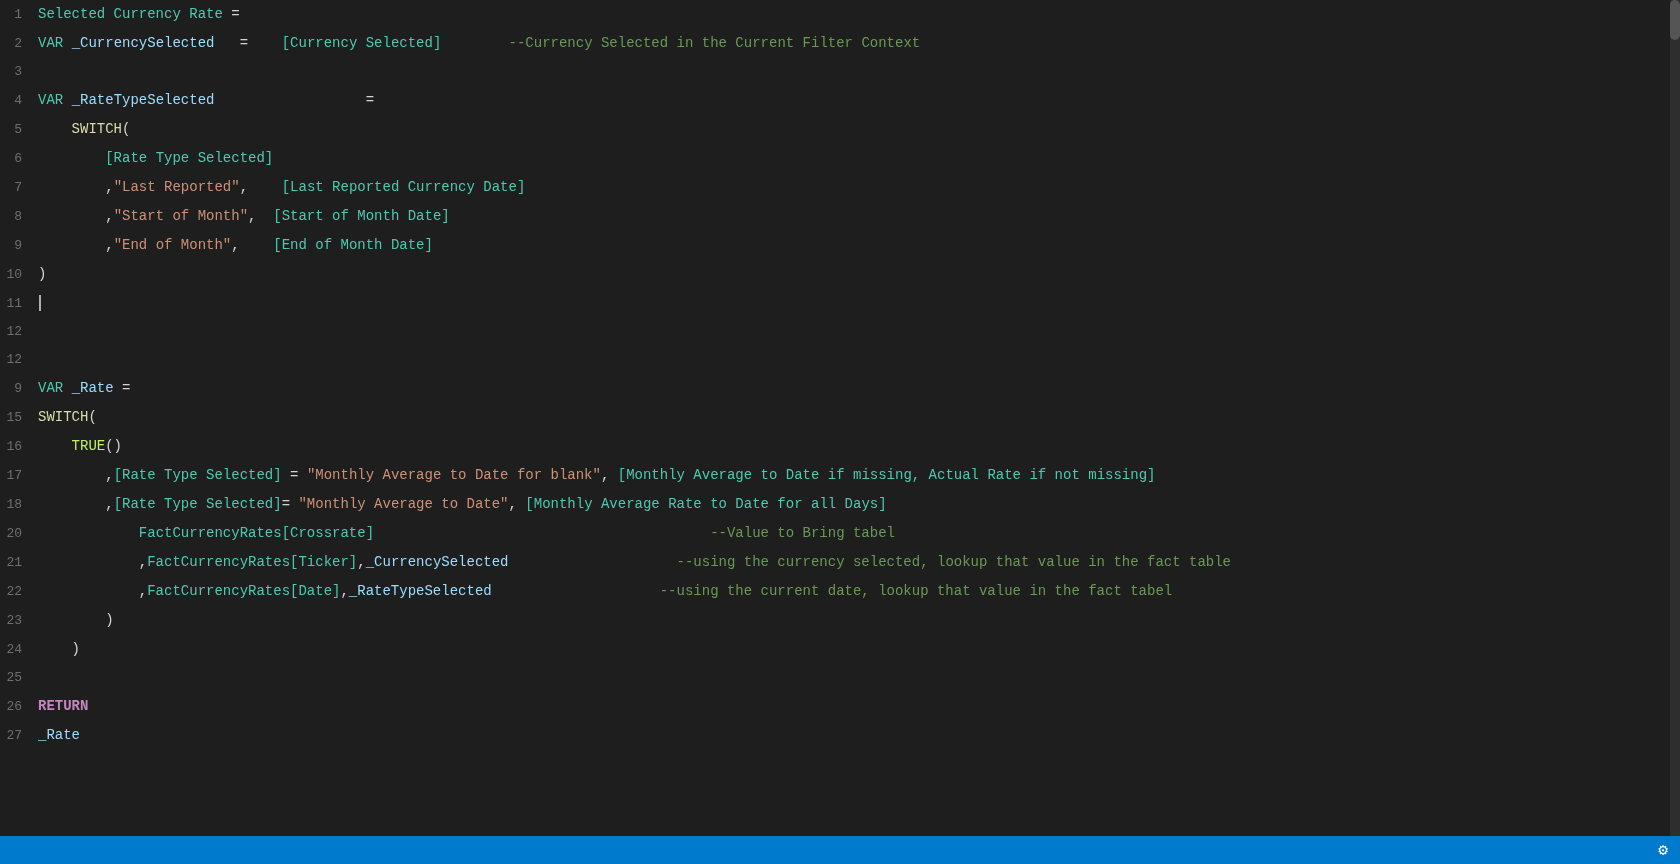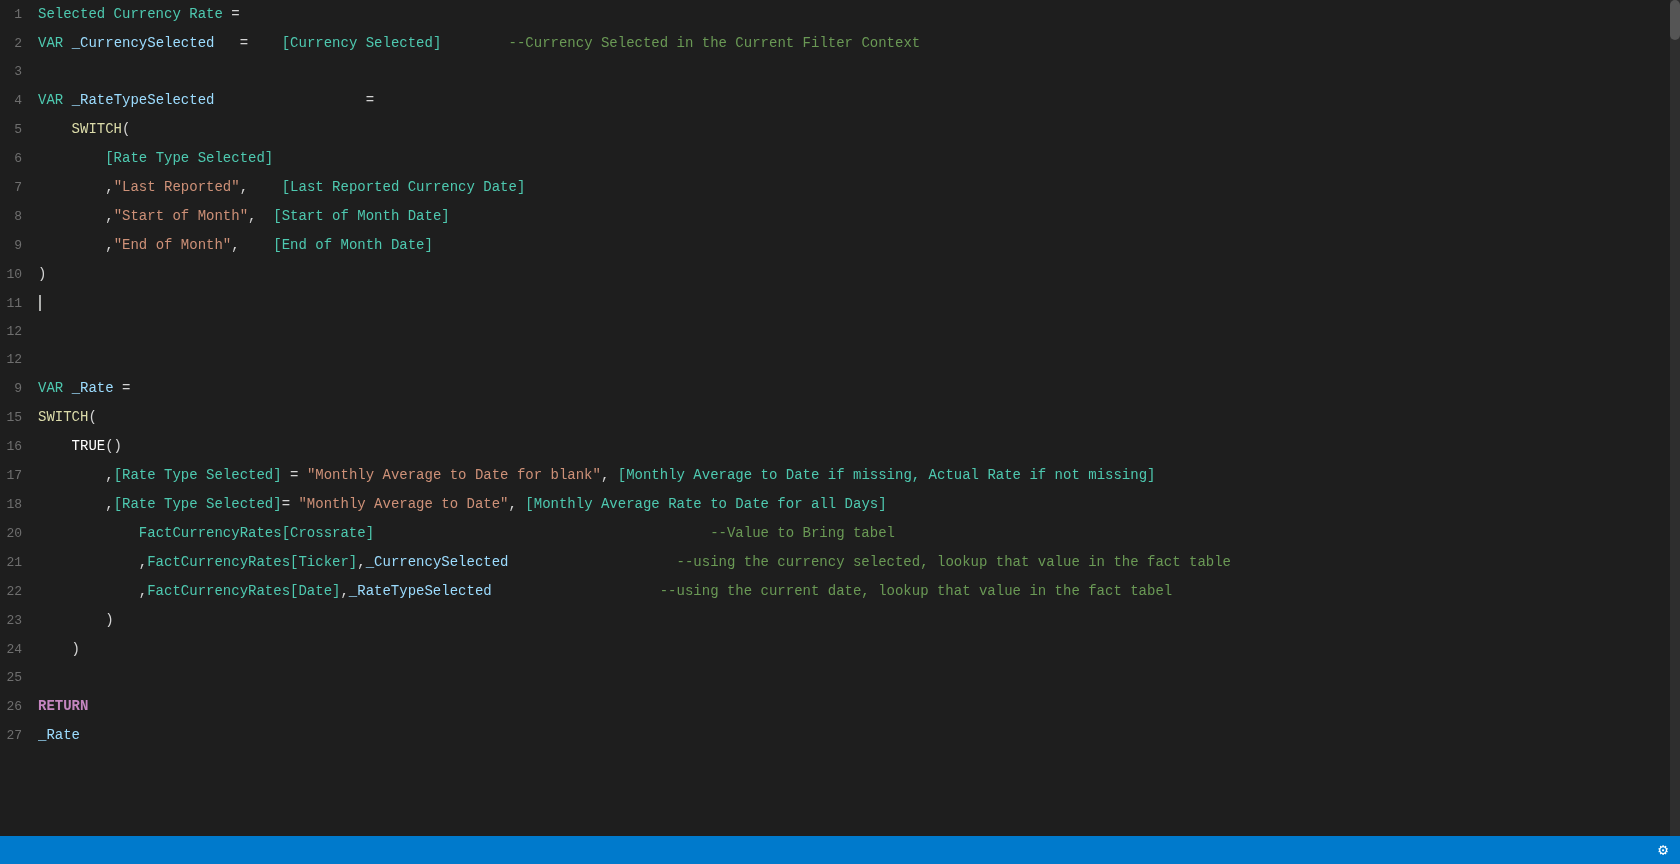--- a/index.html
+++ b/index.html
@@ -58,21 +58,21 @@
     }
 
     
     .kw-var { color: #4ec9b0; } 
     .kw-var-name { color: #9cdcfe; } 
     .kw-func { color: #dcdcaa; } 
     .kw-return { color: #c586c0; font-weight: bold; } 
     .string { color: #ce9178; } 
     .bracket-ref { color: #4ec9b0; } 
     .comment { color: #6a9955; }
-    .bool-val { color: #ffffff; margin-top: 13px; } 
+    .bool-val { color: #bef264; margin-top: 13px; } 
     .plain { color: #d4d4d4; }
     .cyan-var { color: #4ec9b0; }
     .light-blue { color: #9cdcfe; }
 
     .cursor-line .line-content::after {
       content: '';
       display: inline-block;
       width: 2px;
       height: 16px;
       background-color: #aeafad;

